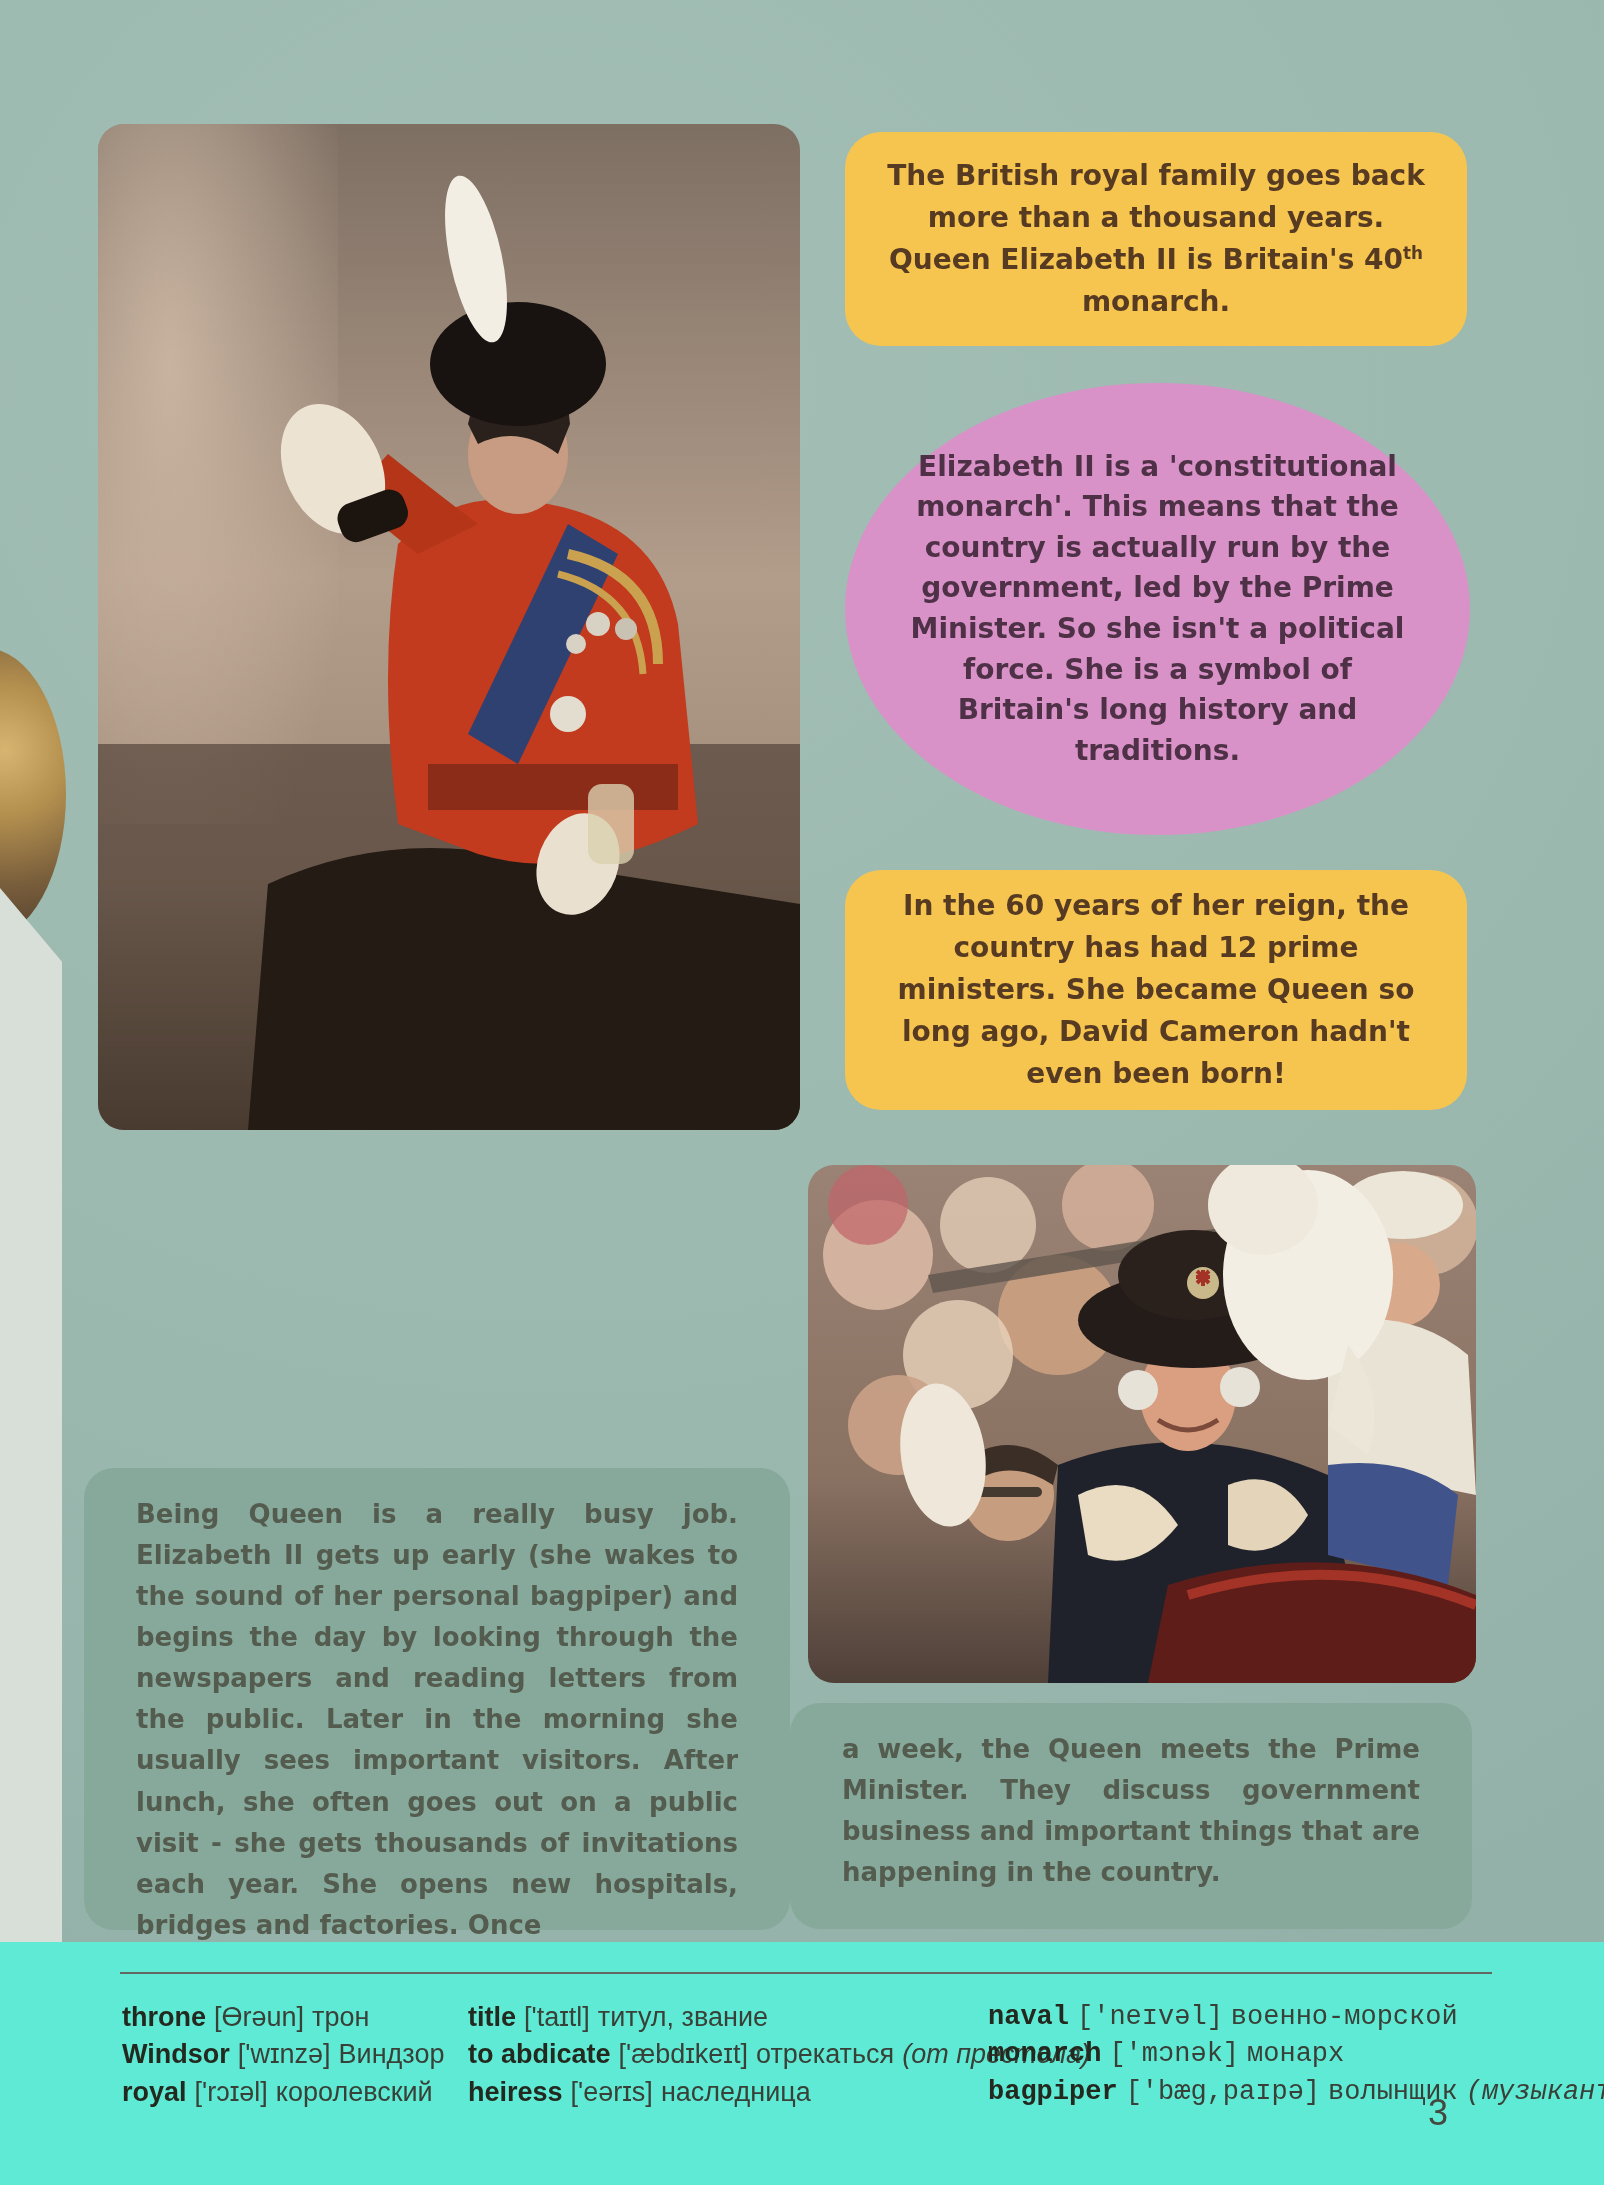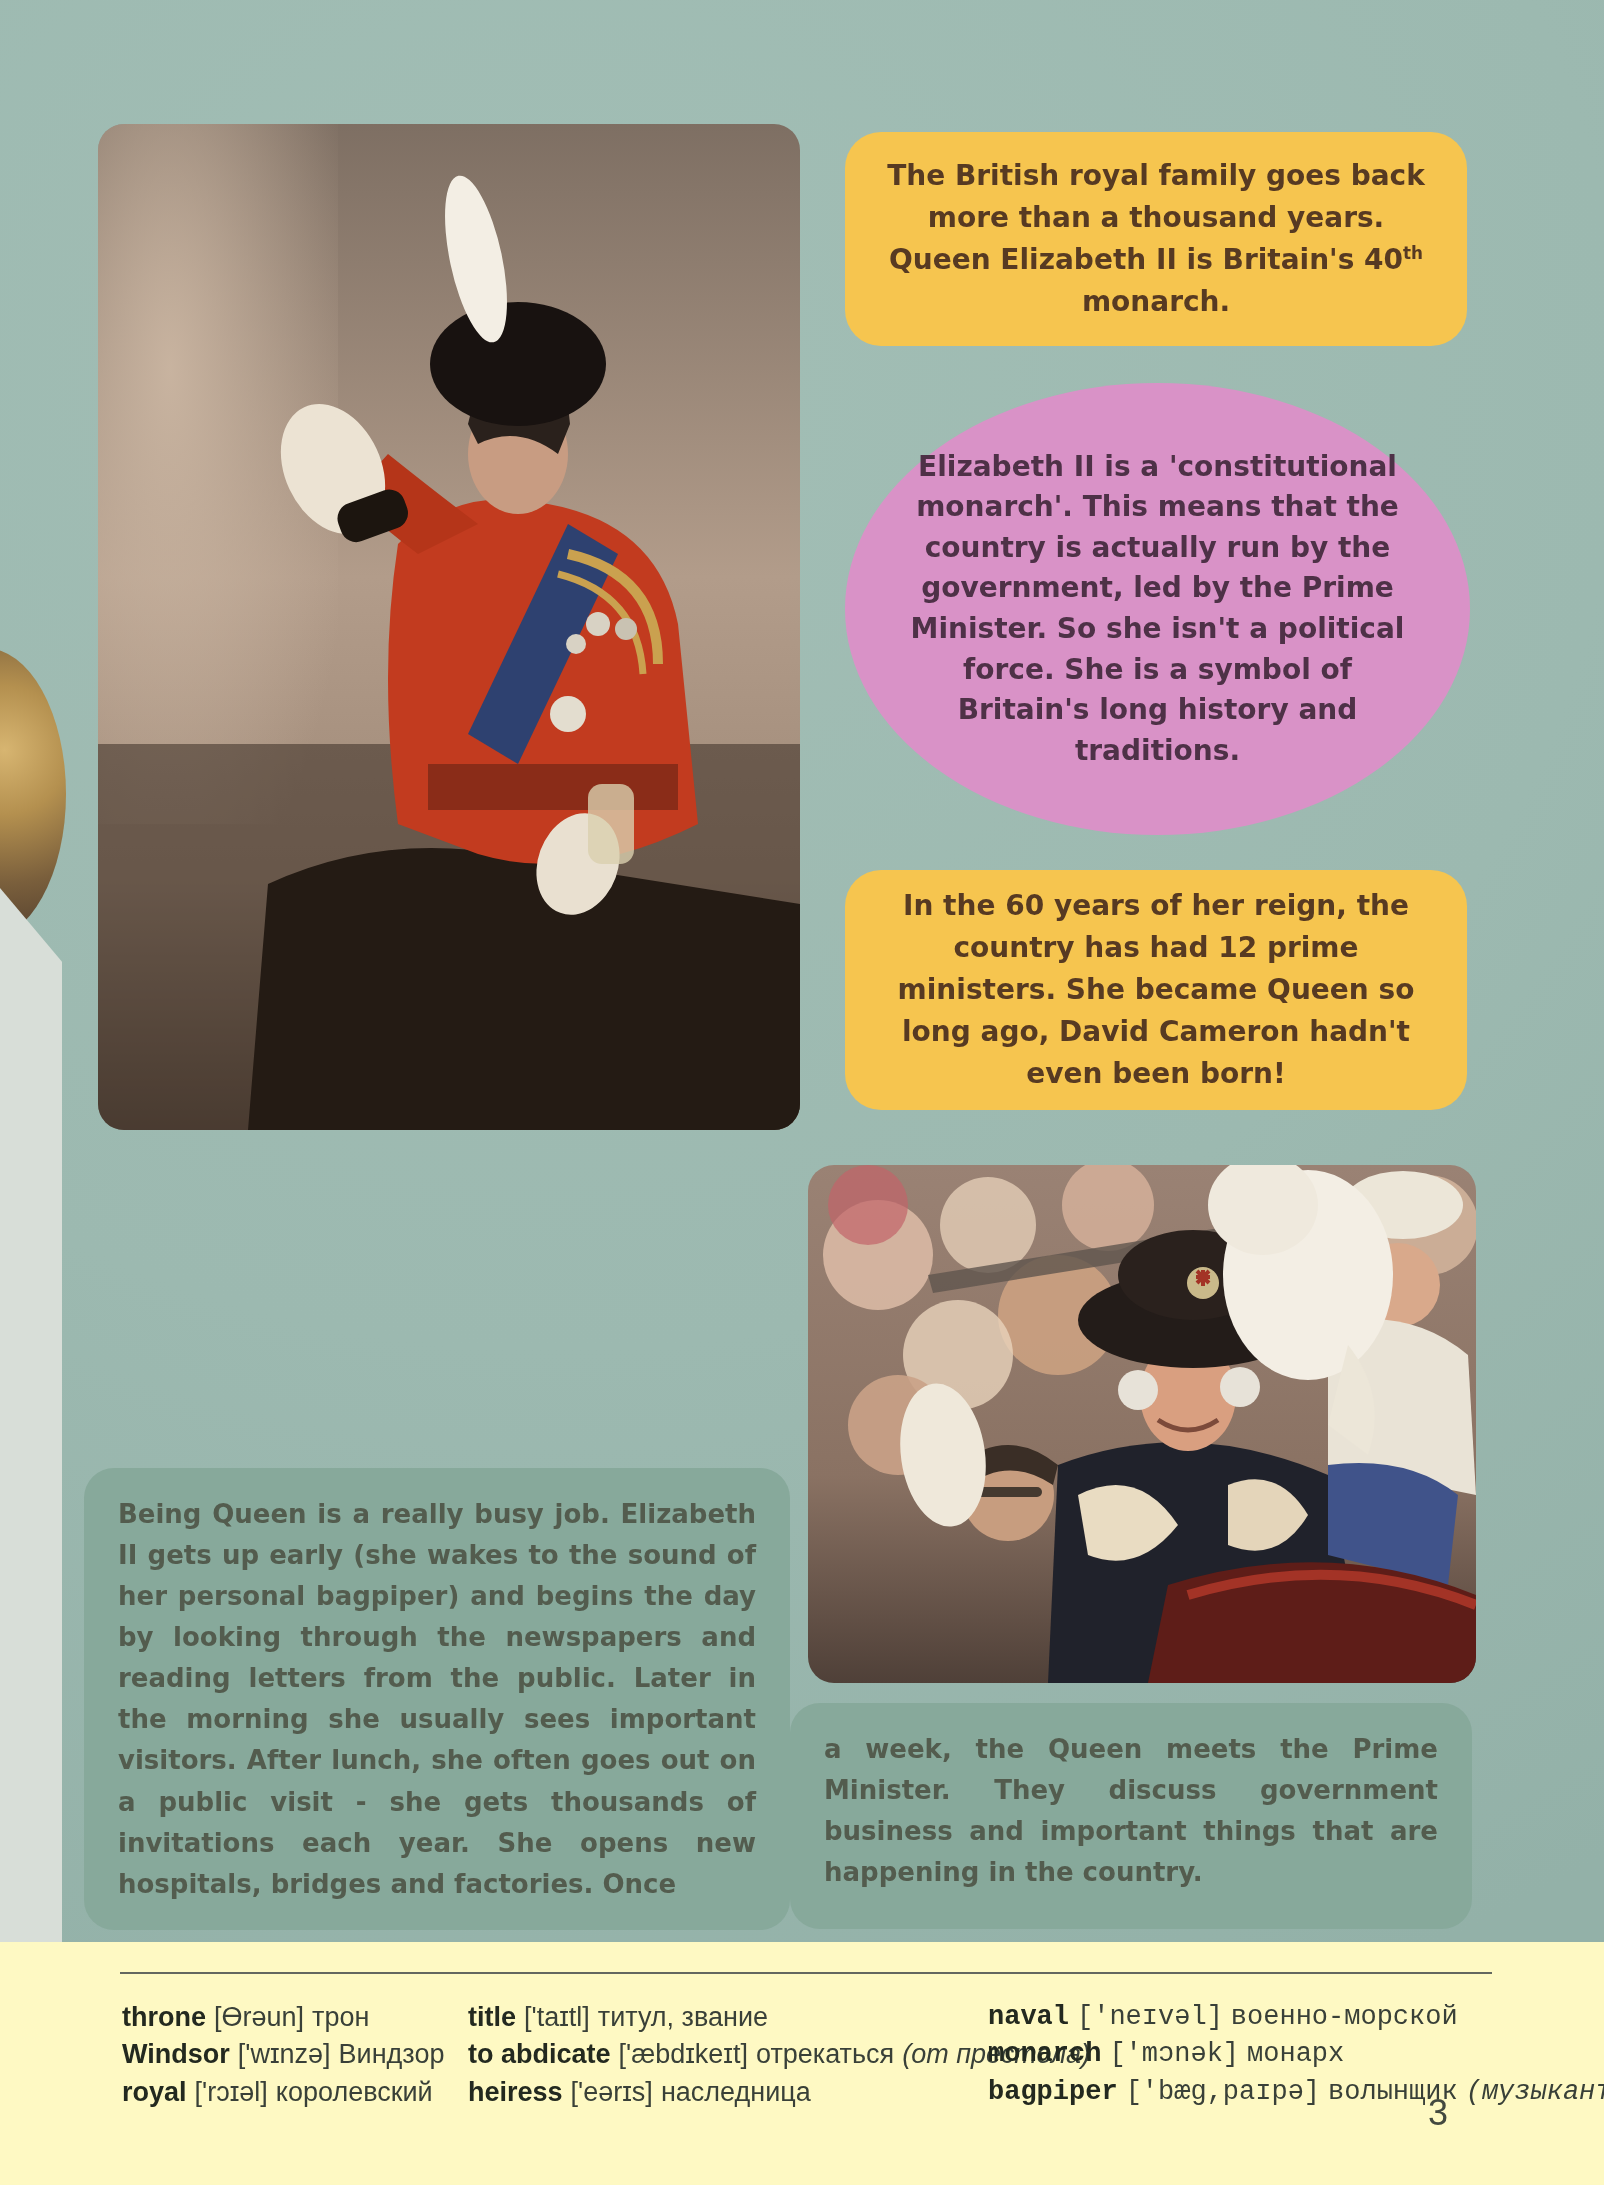--- a/index.html
+++ b/index.html
@@ -1,18 +1,18 @@
 <!DOCTYPE html>
 <html><head>
 <meta charset="utf-8">
 <style>
   html,body{margin:0;padding:0;background:#dde3dd;}
   .page{
     position:relative;width:1604px;height:2185px;overflow:hidden;
-    background:#fef9c3;
+    background:#5eead4;
     font-family:"DejaVu Sans","Liberation Sans",sans-serif;
   }
   .teal-panel{
     position:absolute;left:0;top:0;width:1604px;height:1942px;
     background:radial-gradient(120% 90% at 35% 20%, #a2beb5 0%, #9cb9b0 55%, #93b1a8 100%);
   }
   .edge-wedge{
     position:absolute;left:0;top:888px;width:62px;height:1054px;
     background:#d8ded8;
     clip-path:polygon(0 0, 100% 7%, 100% 100%, 0 100%);
@@ -37,21 +37,21 @@
     background:#d992c7;border-radius:50%;color:#4e3147;
     font-size:28px;line-height:1.45;padding:40px 58px;box-sizing:border-box;
   }
   .purple{
     background:#9d81c5;border-radius:50%;color:#3c2c52;
     font-size:28px;line-height:1.45;padding:26px 54px;box-sizing:border-box;
   }
   .greenbox{
     position:absolute;background:#87a99b;border-radius:30px;color:#535c4e;
     font-weight:bold;font-size:26px;line-height:1.58;
-    text-align:justify;padding:26px 34px;box-sizing:border-box;
+    text-align:justify;padding:26px 52px;box-sizing:border-box;
   }
   sup{font-size:0.6em;}
   .vocab-rule{
     position:absolute;left:120px;top:1972px;width:1372px;height:2px;background:#63675f;
   }
   .vocab-col{
     position:absolute;top:1999px;font-family:"Liberation Sans",sans-serif;
     font-size:27px;line-height:1.38;color:#394038;
   }
   .vocab-row span{white-space:pre;}

